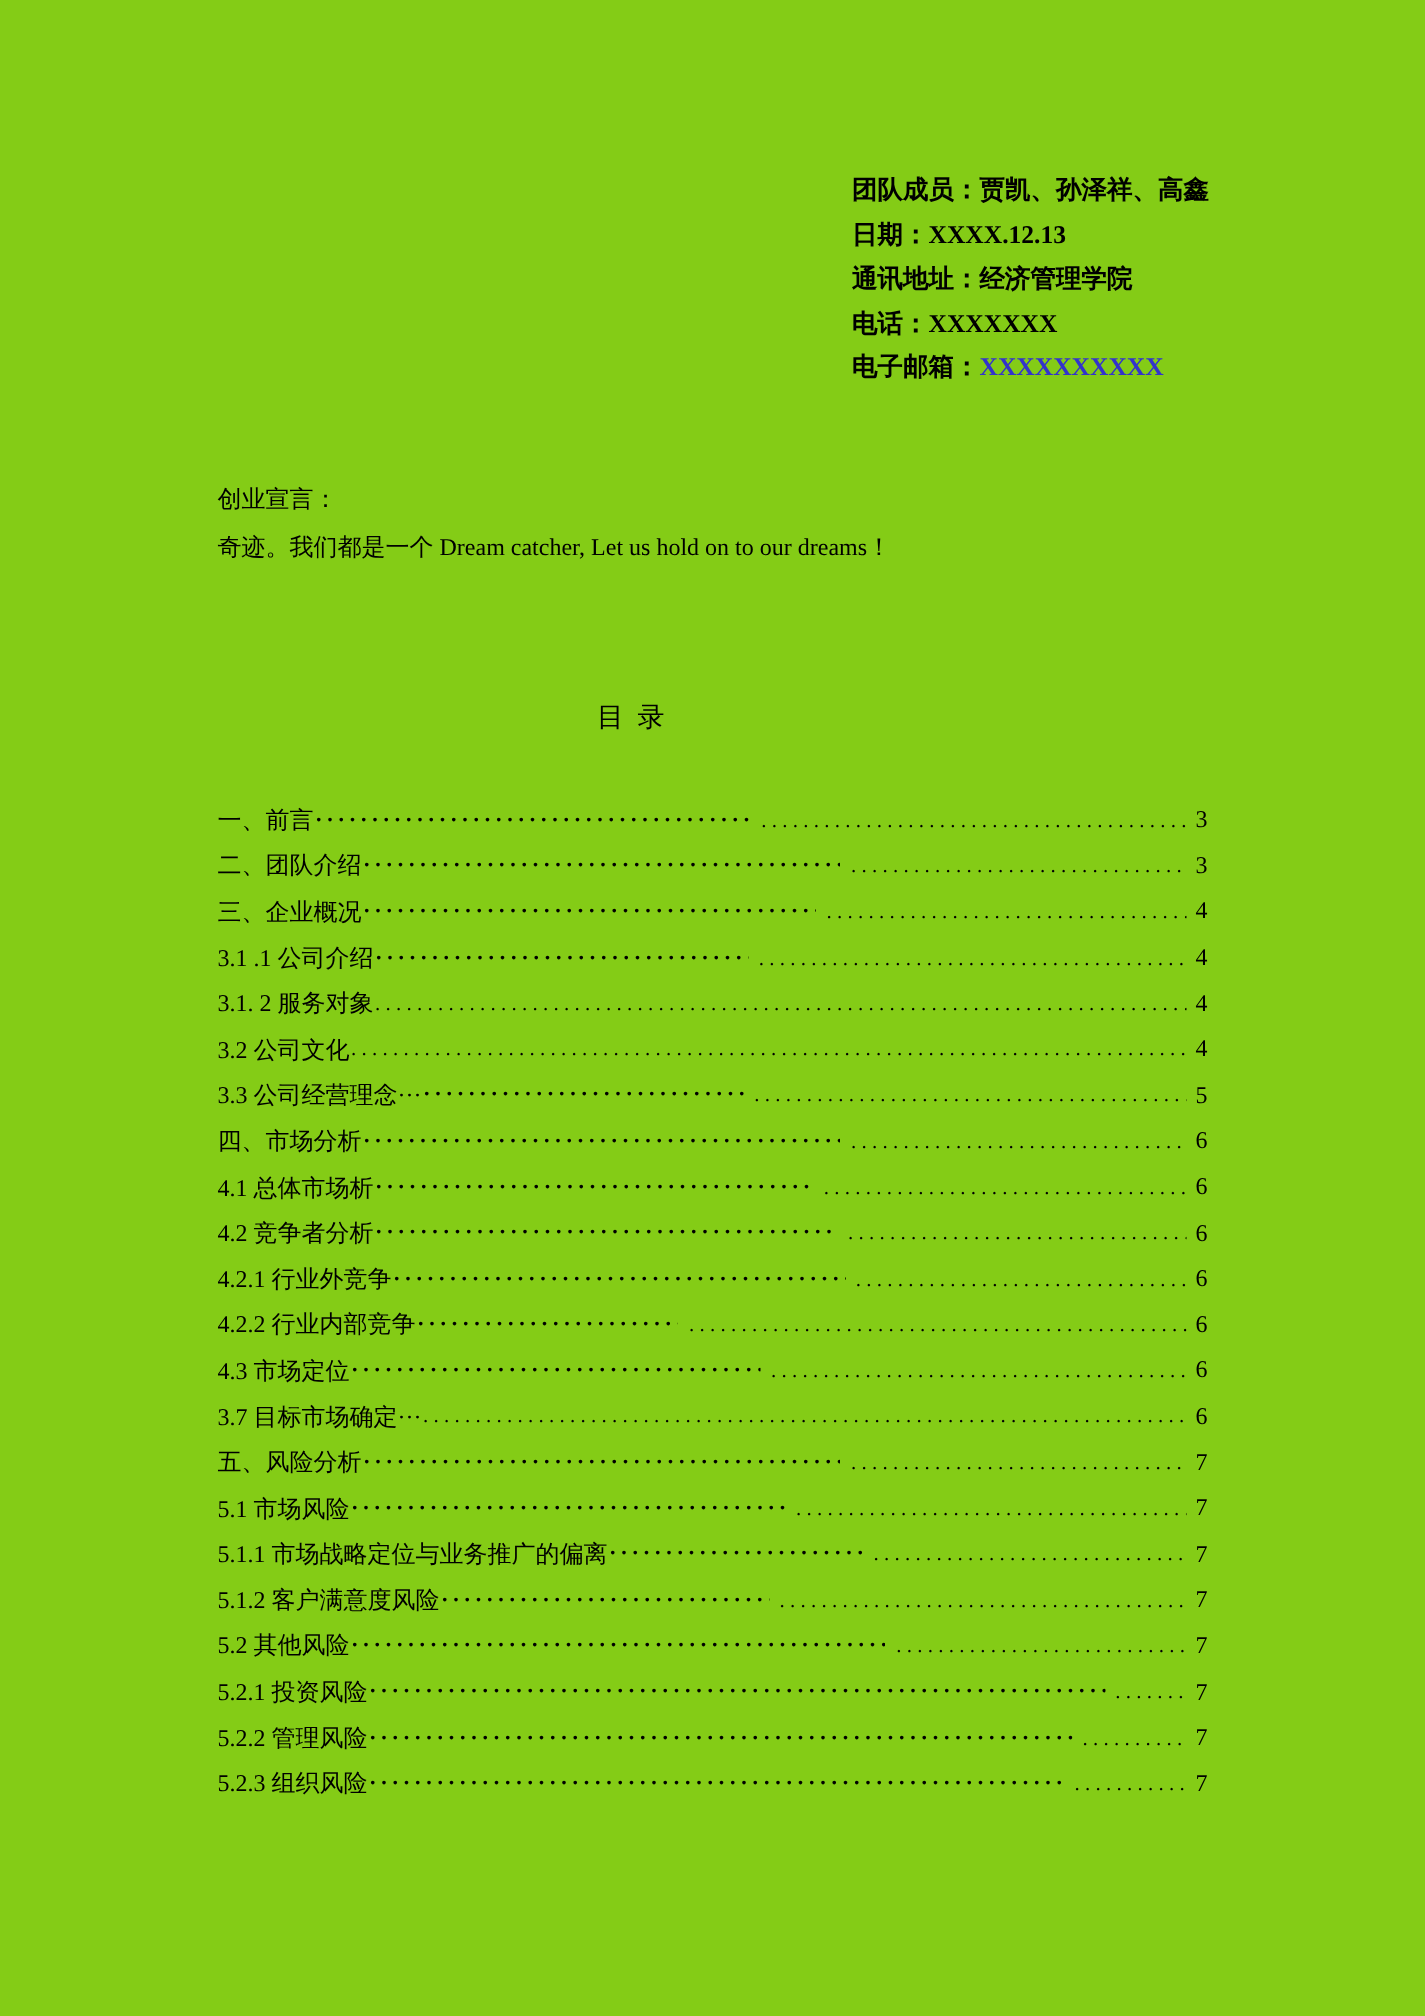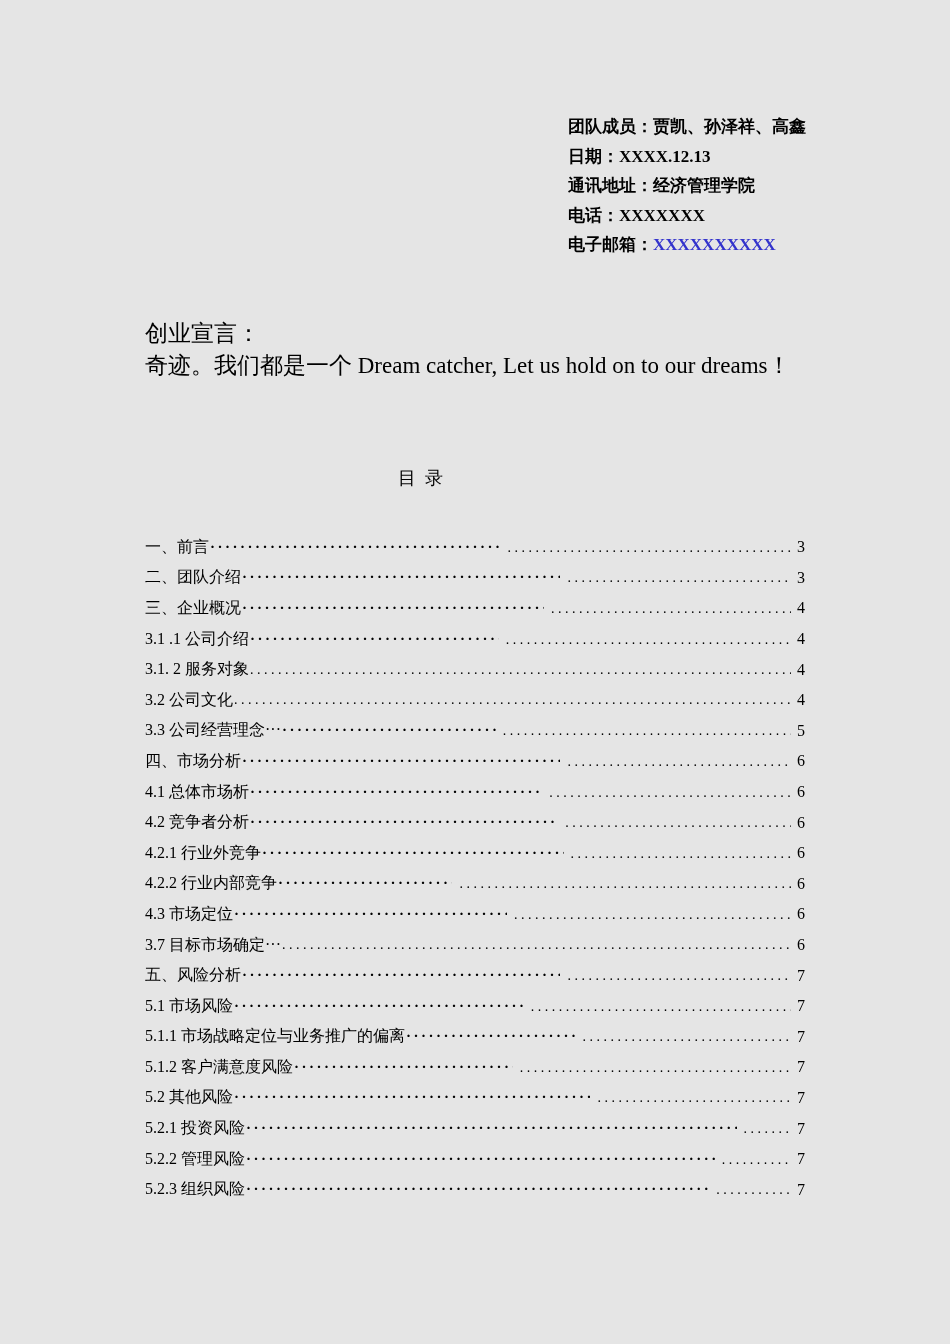--- a/index.html
+++ b/index.html
@@ -1,35 +1,35 @@
 <!DOCTYPE html>
 <html><head>
 <meta charset="utf-8">
 <style>
   html,body { margin:0; padding:0; background:#888; }
   .page {
     position:relative;
     width:950px; height:1344px;
     margin:0 auto;
-    background:#e5e5e5;
+    background:#84cc16;
     font-family:"Liberation Serif","DejaVu Serif",serif;
     color:#000;
     overflow:hidden;
   }
   
   .contact-block {
     position:absolute; left:568px; top:112px;
     font-size:17px; font-weight:bold; line-height:29.5px;
     white-space:nowrap;
   }
   .email-link { cursor:pointer; }
   
   .declaration {
     position:absolute; left:145px; top:318px; width:672px;
-    font-size:23px; line-height:32px;
+    font-size:16px; line-height:32px;
   }
   
   .toc-title {
     position:absolute; left:0; top:466px; width:850px;
     text-align:center; font-size:18px; letter-spacing:9px;
   }
   
   .toc {
     position:absolute; left:145px; top:532px; width:660px;
     font-size:16px;

